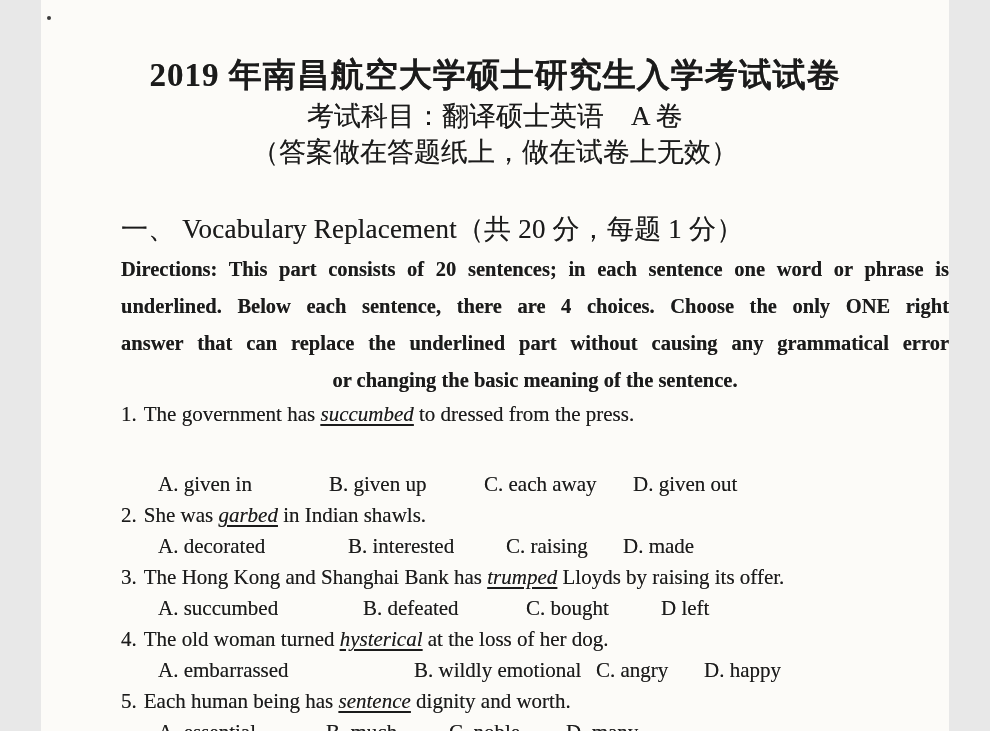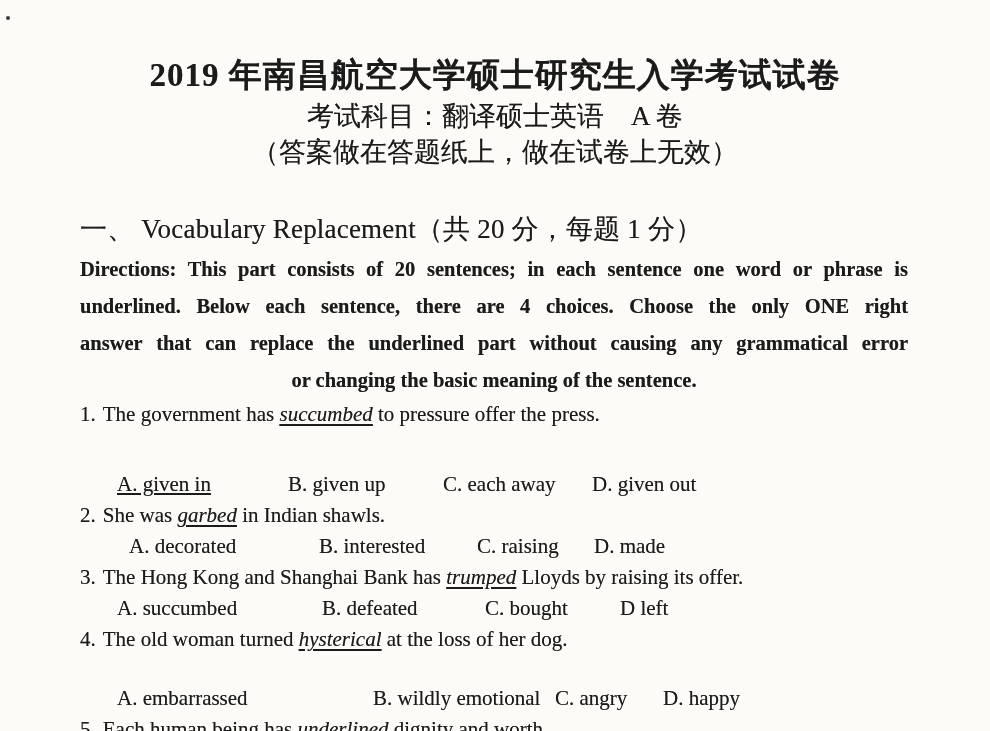--- a/index.html
+++ b/index.html
@@ -1,18 +1,18 @@
 <!DOCTYPE html>
 <html><head>
 <meta charset="utf-8">
 <style>
   html, body { margin: 0; padding: 0; background: #e8e8e8; }
   .page {
     position: relative;
-    width: 990px;
+    width: 908px;
     height: 731px;
     margin: 0 auto;
     background: #fcfbf8;
     color: #1b1b1b;
     font-family: "Liberation Serif", "DejaVu Serif", serif;
     overflow: hidden;
     text-shadow: 0 0 0.4px rgba(20,20,20,0.55);
   }
   .speck {
     position: absolute;
@@ -59,24 +59,24 @@
   }
   .q-num { margin-right: 7px; }
   .q-line em {
     font-style: italic;
     text-decoration: underline;
     text-decoration-thickness: 1.5px;
     text-underline-offset: 3px;
   }
   .q-opts { padding-left: 37px; }
   .opt { display: inline-block; }
-  .q1 .opt1 { min-width: 171px; text-decoration: underline; } .q1 .opt2 { min-width: 155px; margin-top: 39px; } .q1 .opt3 { min-width: 149px; }
-  .q2 .opt1 { min-width: 190px; margin-left: 12px; } .q2 .opt2 { min-width: 158px; } .q2 .opt3 { min-width: 117px; }
+  .q1 .opt1 { min-width: 171px; } .q1 .opt2 { min-width: 155px; margin-top: 39px; } .q1 .opt3 { min-width: 149px; }
+  .q2 .opt1 { min-width: 190px; } .q2 .opt2 { min-width: 158px; } .q2 .opt3 { min-width: 117px; }
   .q3 .opt1 { min-width: 205px; } .q3 .opt2 { min-width: 163px; } .q3 .opt3 { min-width: 135px; }
-  .q4 .opt1 { min-width: 256px; margin-top: 28px; } .q4 .opt2 { min-width: 182px; } .q4 .opt3 { min-width: 108px; }
+  .q4 .opt1 { min-width: 256px; } .q4 .opt2 { min-width: 182px; } .q4 .opt3 { min-width: 108px; }
   .q5 .opt1 { min-width: 168px; } .q5 .opt2 { min-width: 123px; } .q5 .opt3 { min-width: 117px; }
 </style>
 </head>
 <body>
 
 <div class="page">
   <div class="speck"></div>
 
   <div class="title-block">
     <div class="title-main">2019 年南昌航空大学硕士研究生入学考试试卷</div>
@@ -88,33 +88,33 @@
 
   <div class="directions">
     <div class="dir-line">Directions: This part consists of 20 sentences; in each sentence one word or phrase is</div>
     <div class="dir-line">underlined. Below each sentence, there are 4 choices. Choose the only ONE right</div>
     <div class="dir-line">answer that can replace the underlined part without causing any grammatical error</div>
     <div class="dir-line">or changing the basic meaning of the sentence.</div>
   </div>
 
   <div class="questions">
       <div class="question q1">
-        <div class="q-line"><span class="q-num">1.</span><span>The government has </span><em>succumbed</em><span> to pressure offer the press.</span></div>
+        <div class="q-line"><span class="q-num">1.</span><span>The government has </span><em>succumbed</em><span> to dressed from the press.</span></div>
         <div class="q-opts"><span class="opt opt1">A. given in</span><span class="opt opt2">B. given up</span><span class="opt opt3">C. each away</span><span class="opt opt4">D. given out</span></div>
       </div>
       <div class="question q2">
         <div class="q-line"><span class="q-num">2.</span><span>She was </span><em>garbed</em><span> in Indian shawls.</span></div>
         <div class="q-opts"><span class="opt opt1">A. decorated</span><span class="opt opt2">B. interested</span><span class="opt opt3">C. raising</span><span class="opt opt4">D. made</span></div>
       </div>
       <div class="question q3">
         <div class="q-line"><span class="q-num">3.</span><span>The Hong Kong and Shanghai Bank has </span><em>trumped</em><span> Lloyds by raising its offer.</span></div>
         <div class="q-opts"><span class="opt opt1">A. succumbed</span><span class="opt opt2">B. defeated</span><span class="opt opt3">C. bought</span><span class="opt opt4">D left</span></div>
       </div>
       <div class="question q4">
         <div class="q-line"><span class="q-num">4.</span><span>The old woman turned </span><em>hysterical</em><span> at the loss of her dog.</span></div>
         <div class="q-opts"><span class="opt opt1">A. embarrassed</span><span class="opt opt2">B. wildly emotional</span><span class="opt opt3">C. angry</span><span class="opt opt4">D. happy</span></div>
       </div>
       <div class="question q5">
-        <div class="q-line"><span class="q-num">5.</span><span>Each human being has </span><em>underlined</em><span> dignity and worth.</span></div>
+        <div class="q-line"><span class="q-num">5.</span><span>Each human being has </span><em>sentence</em><span> dignity and worth.</span></div>
         <div class="q-opts"><span class="opt opt1">A. essential</span><span class="opt opt2">B. much</span><span class="opt opt3">C. noble</span><span class="opt opt4">D. many</span></div>
       </div>
     </div>
 </div>
 
 </body></html>

